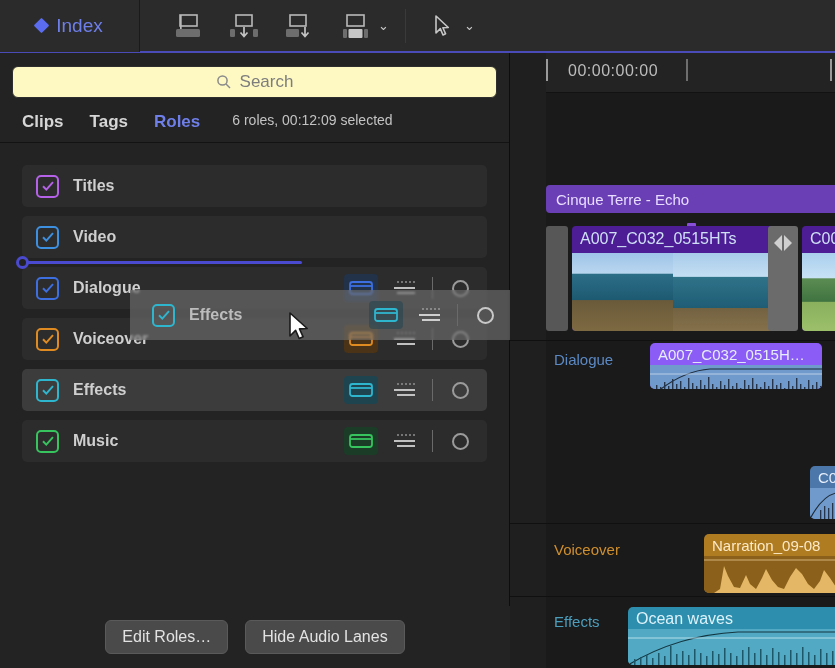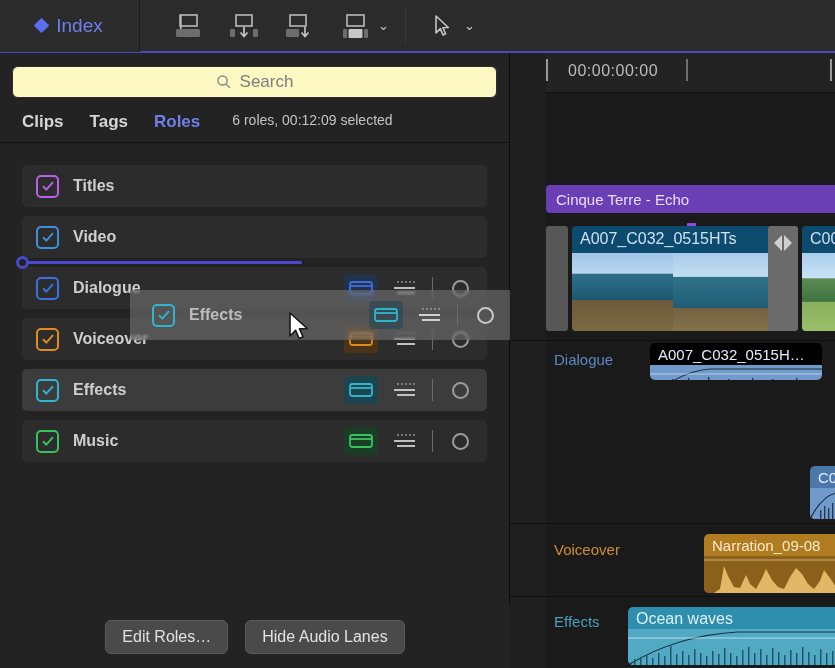--- a/index.html
+++ b/index.html
@@ -137,21 +137,21 @@
     background: #6a3fb5; border-radius: 4px 0 0 4px;
     color: #e8ddff; font-size: 15px; display:flex; align-items:center; padding-left: 10px;
   }
   .purple-dot {
     position: absolute; left: 177px; top: 170px; width: 9px; height: 5px;
     background: #8a4fd8; border-radius: 1px;
   }
 
   .vclip {
     position: absolute; top: 173px; height: 105px;
-    background: #0c4a6e; border-radius: 4px; overflow: hidden;
+    background: #4c1d95; border-radius: 4px; overflow: hidden;
   }
   .vclip .cname { color: #cfe0f5; font-size: 16px; padding: 4px 0 0 8px; display:block; }
   .vhandle {
     position: absolute; top: 173px; width: 22px; height: 105px;
     background: #575757; border-radius: 3px; z-index: 3;
   }
   .thumbs { position:absolute; left:0; right:0; top:27px; bottom:0; display:flex; }
   .thumb { height: 100%; flex: 1 1 0; }
 
   .trans-badge {
@@ -456,21 +456,21 @@
 
     <div class="vclip" style="left:292px; width:44px;">
       <span class="cname">C00</span>
       <div class="thumbs">
         <div class="thumb" style="background:linear-gradient(#a9cfee 0%,#c8e2f4 32%,#5b8c52 33%,#3f7340 62%,#8ab05e 63%,#9cc06a 100%)"></div>
       </div>
     </div>
 
     <div class="sep-band" style="top:287px"></div>
     <span class="lane-label" style="left:44px; top:298px; color:#5b89c4;">Dialogue</span>
-    <div class="aclip" style="left:140px; top:290px; width:172px; height:37px; background:#000000;">
+    <div class="aclip" style="left:140px; top:290px; width:172px; height:46px; background:#8b5cf6;">
       <span class="aname" style="color:#e6eefa;">A007_C032_0515H…</span>
       <svg class="wave" viewBox="0 0 172 33" preserveAspectRatio="none">
         <rect x="0" y="0" width="172" height="33" fill="#6f9acb"></rect>
         <path d="M0 33 Q 30 6 60 4 L 172 4" fill="none" stroke="#1e2a38" stroke-width="1.1"></path>
         <line x1="0" y1="9" x2="172" y2="9" stroke="#c3d6ea" stroke-width="0.9"></line>
         <g fill="#26354a">
           <rect x="2" y="24" width="1.4" height="9"></rect>
             <rect x="6" y="20" width="1.4" height="13"></rect>
           <rect x="10" y="22" width="1.4" height="11"></rect>
             <rect x="14" y="17" width="1.4" height="16"></rect>

